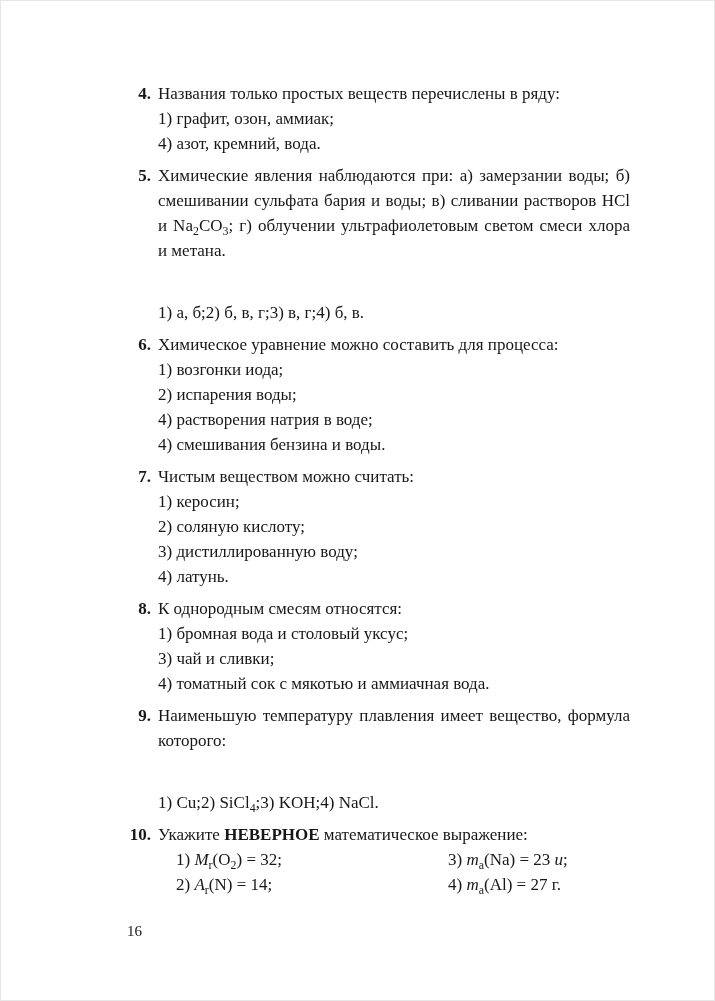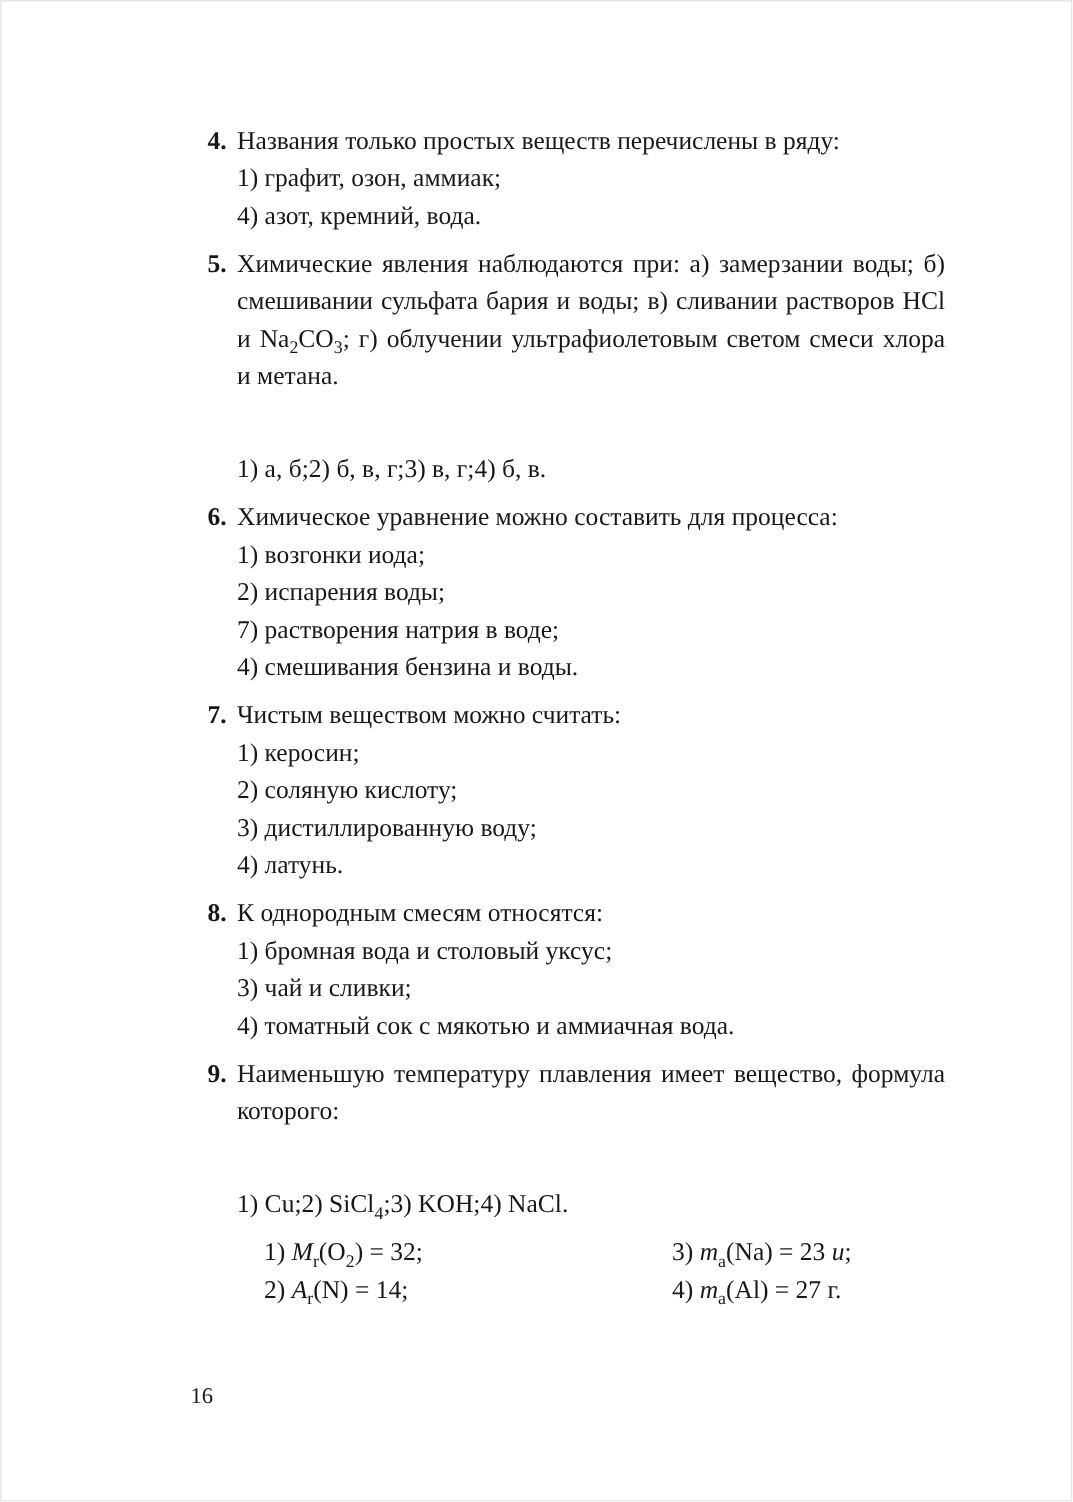--- a/index.html
+++ b/index.html
@@ -84,21 +84,21 @@
     </section>
 
     <section class="question">
       <div class="q-head">
         <span class="q-num">6.</span>
         <span class="q-text"><span>Химическое уравнение можно составить для процесса:</span></span>
       </div>
       <div class="q-options">
         <div class="opt"><span>1) возгонки иода;</span></div>
         <div class="opt"><span>2) испарения воды;</span></div>
-        <div class="opt"><span>7) растворения натрия в воде;</span></div>
+        <div class="opt"><span>4) растворения натрия в воде;</span></div>
         <div class="opt"><span>4) смешивания бензина и воды.</span></div>
       </div>
     </section>
 
     <section class="question">
       <div class="q-head">
         <span class="q-num">7.</span>
         <span class="q-text"><span>Чистым веществом можно считать:</span></span>
       </div>
       <div class="q-options">
@@ -128,20 +128,24 @@
       </div>
       <div class="q-options-row">
         <span class="opt"><span>1) Cu;</span></span>
         <span class="opt"><span>2) SiCl</span><sub>4</sub><span>;</span></span>
         <span class="opt"><span>3) KOH;</span></span>
         <span class="opt"><span>4) NaCl.</span></span>
       </div>
     </section>
 
     <section class="question">
+      <div class="q-head">
+        <span class="q-num">10.</span>
+        <span class="q-text"><span>Укажите </span><span class="b">НЕВЕРНОЕ</span><span> математическое выражение:</span></span>
+      </div>
       <div class="q-options-cols">
         <div class="opt"><span>1) </span><span class="i">M</span><sub>r</sub><span>(O</span><sub>2</sub><span>) = 32;</span></div>
         <div class="opt"><span>3) </span><span class="i">m</span><sub>a</sub><span>(Na) = 23 </span><span class="i">u</span><span>;</span></div>
         <div class="opt"><span>2) </span><span class="i">A</span><sub>r</sub><span>(N) = 14;</span></div>
         <div class="opt"><span>4) </span><span class="i">m</span><sub>a</sub><span>(Al) = 27 г.</span></div>
       </div>
     </section>
 
   </main>
 

